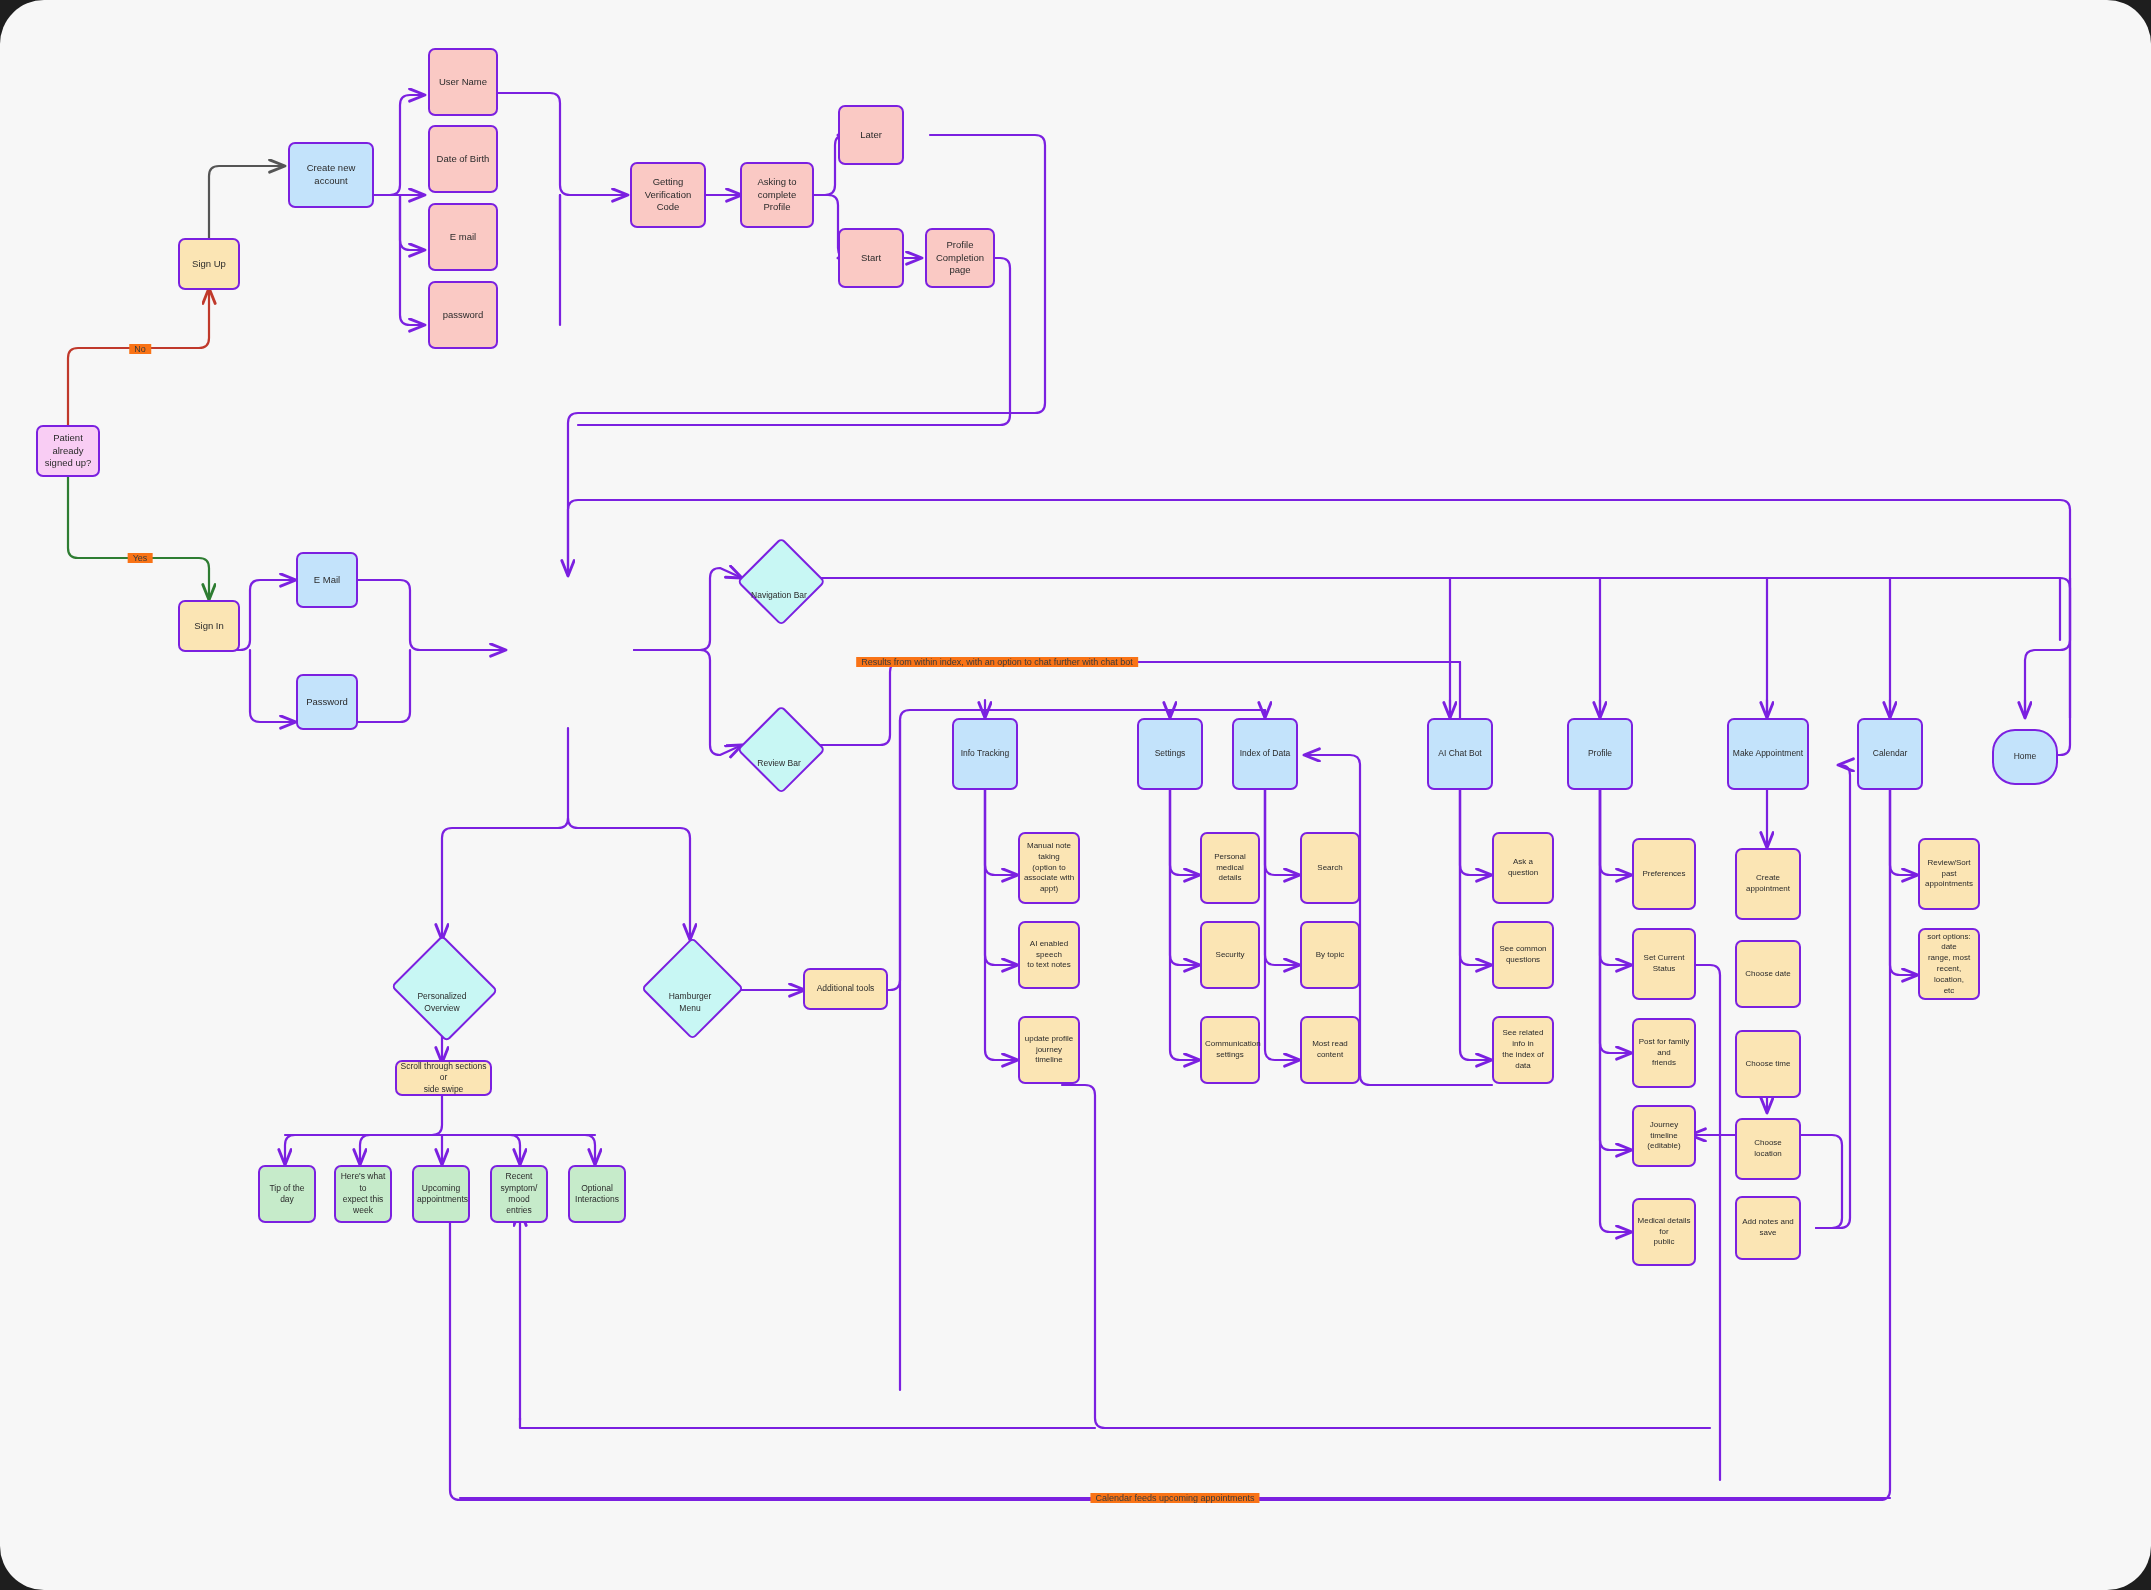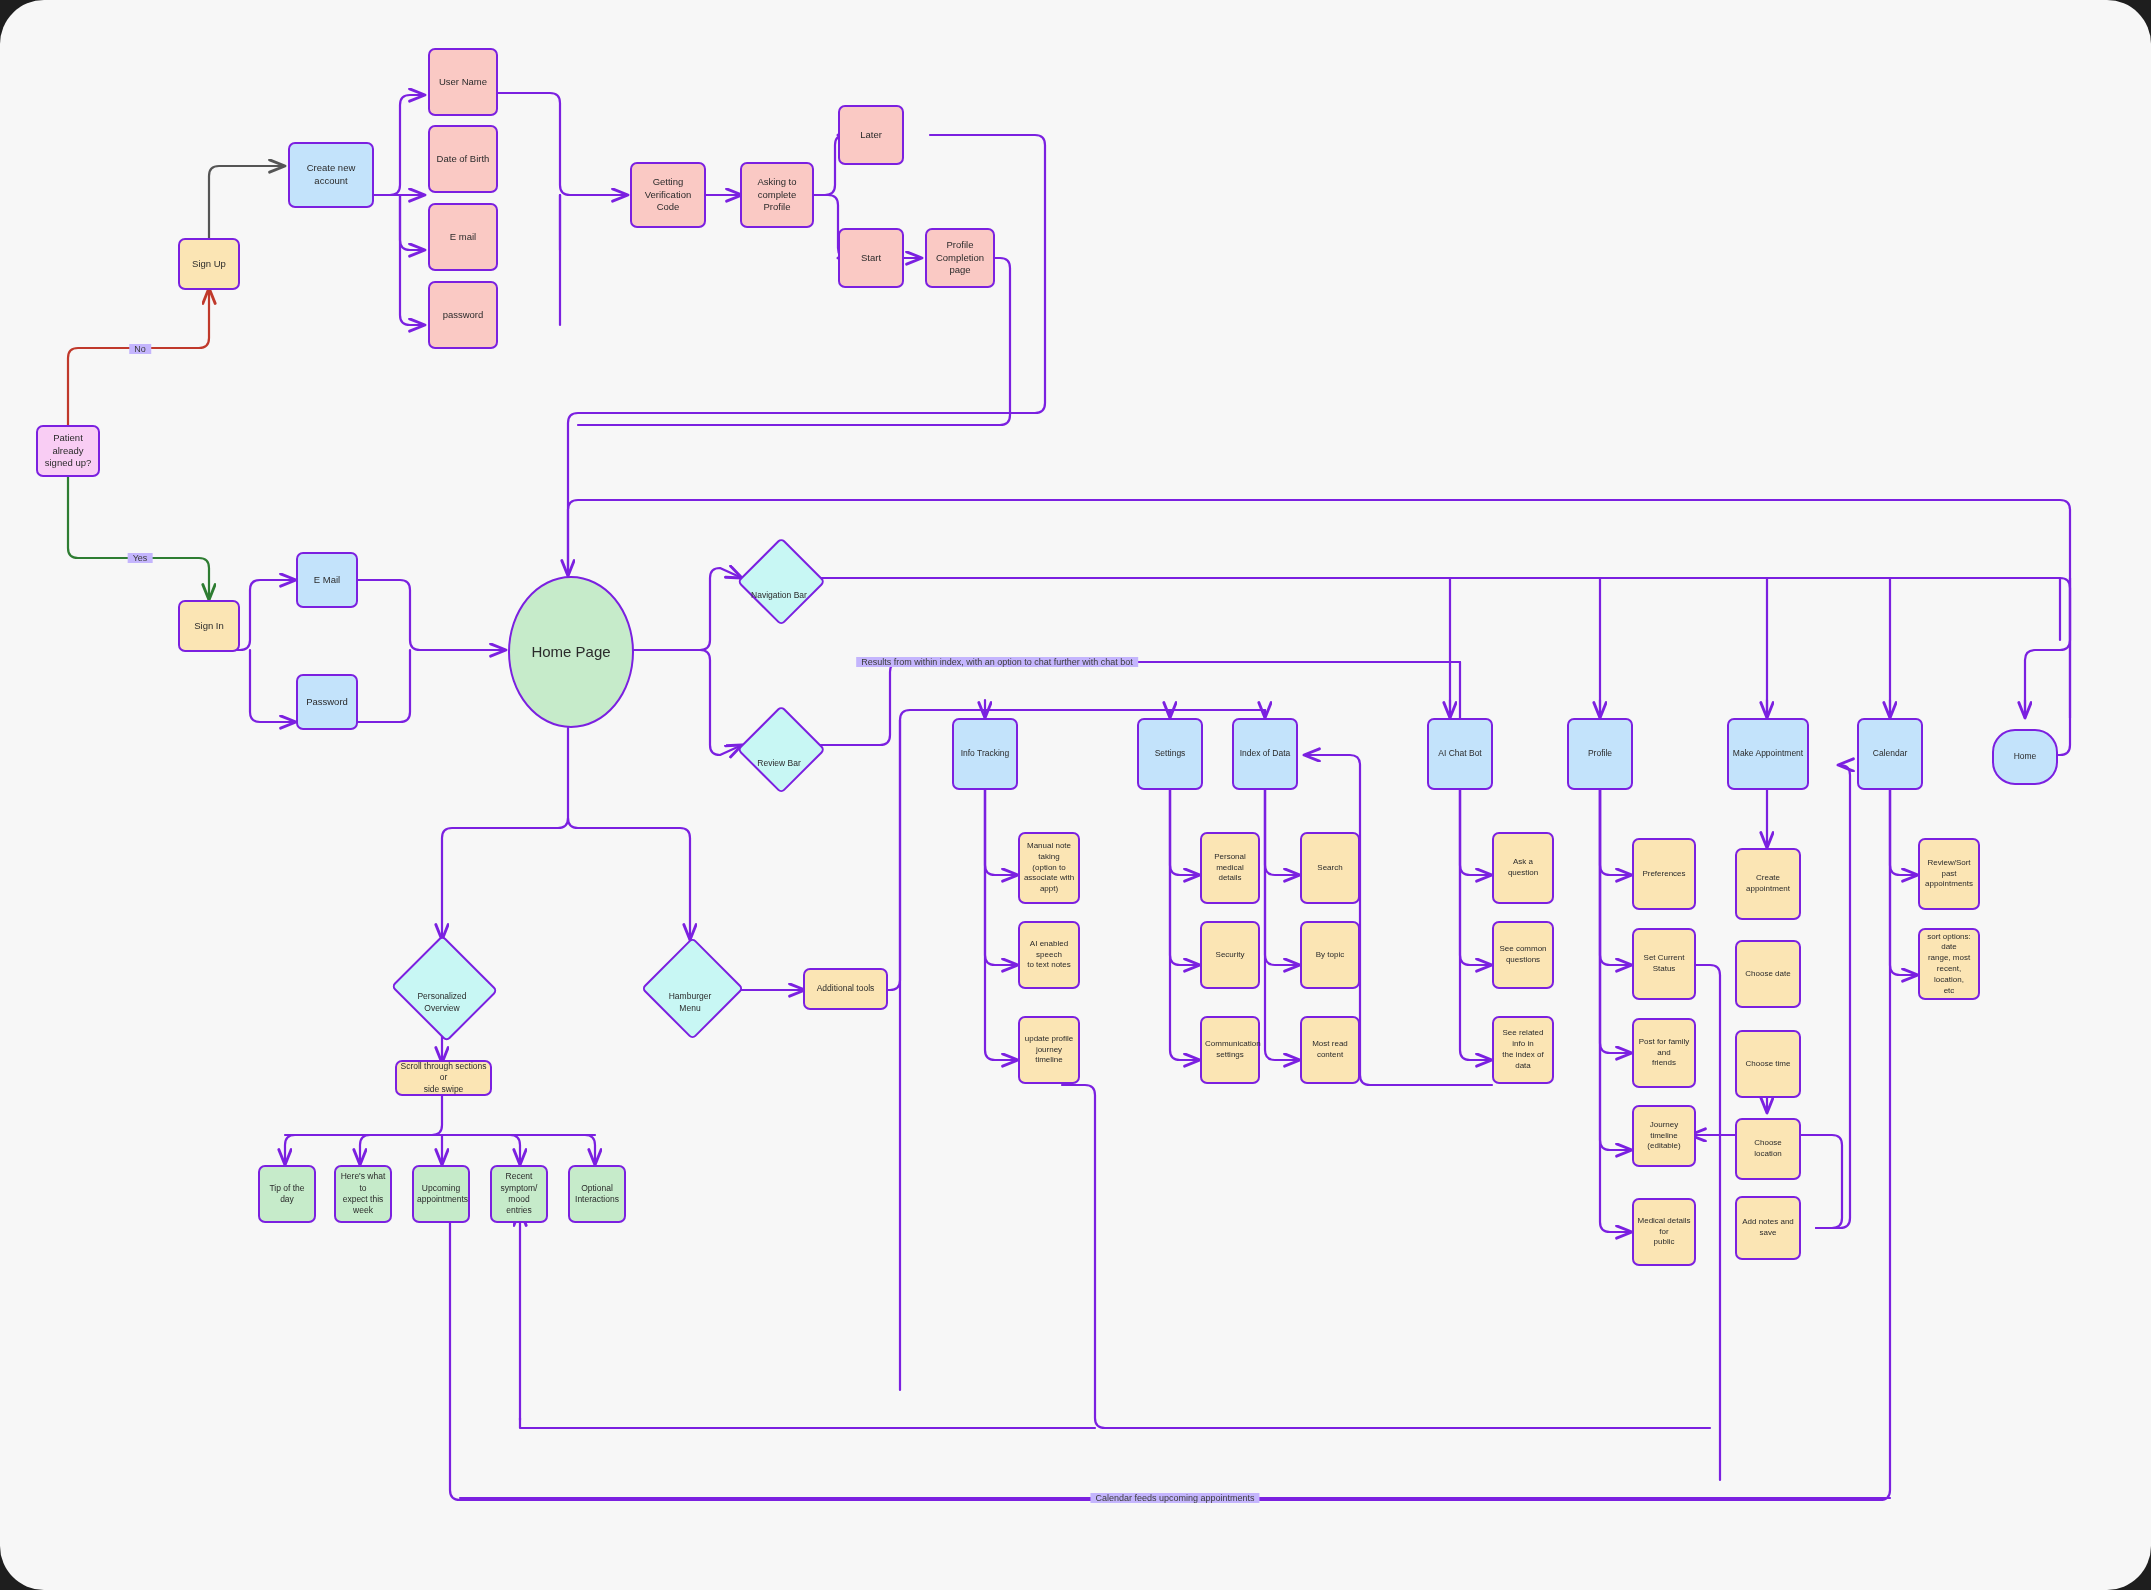--- a/index.html
+++ b/index.html
@@ -65,21 +65,21 @@
     transform: rotate(45deg);
     border-radius: 5px;
   }
   .diamond .lbl {
     position: relative;
     z-index: 2;
     margin-top: 33px;
   }
   .edge-label {
     position: absolute;
-    background: #c4b5fd;
+    background: #f97316;
     color: #3a3a3a;
     padding: 0 5px;
     white-space: nowrap;
     transform: translate(-50%, -50%);
   }
 </style>
 </head>
 <body>
 
 <div id="canvas">
@@ -276,23 +276,20 @@
 page</span>
   </div>
 
   <div class="node rect blue" style="left:296px; top:552px; width:62px; height:56px; font-size:9.5px;">
     <span class="lbl">E Mail</span>
   </div>
   <div class="node rect blue" style="left:296px; top:674px; width:62px; height:56px; font-size:9.5px;">
     <span class="lbl">Password</span>
   </div>
 
-  <div class="node circle" style="left:508px; top:576px; width:126px; height:152px; font-size:15px; border:2.5px solid #7b20e0;">
-    <span class="lbl">Home Page</span>
-  </div>
 
   <div class="node diamond" style="left:740px; top:540px; width:78px; height:78px; font-size:8.5px;">
     <div class="dshape"></div>
     <span class="lbl">Navigation Bar</span>
   </div>
   <div class="node diamond" style="left:740px; top:708px; width:78px; height:78px; font-size:8.5px;">
     <div class="dshape"></div>
     <span class="lbl">Review Bar</span>
   </div>
 

